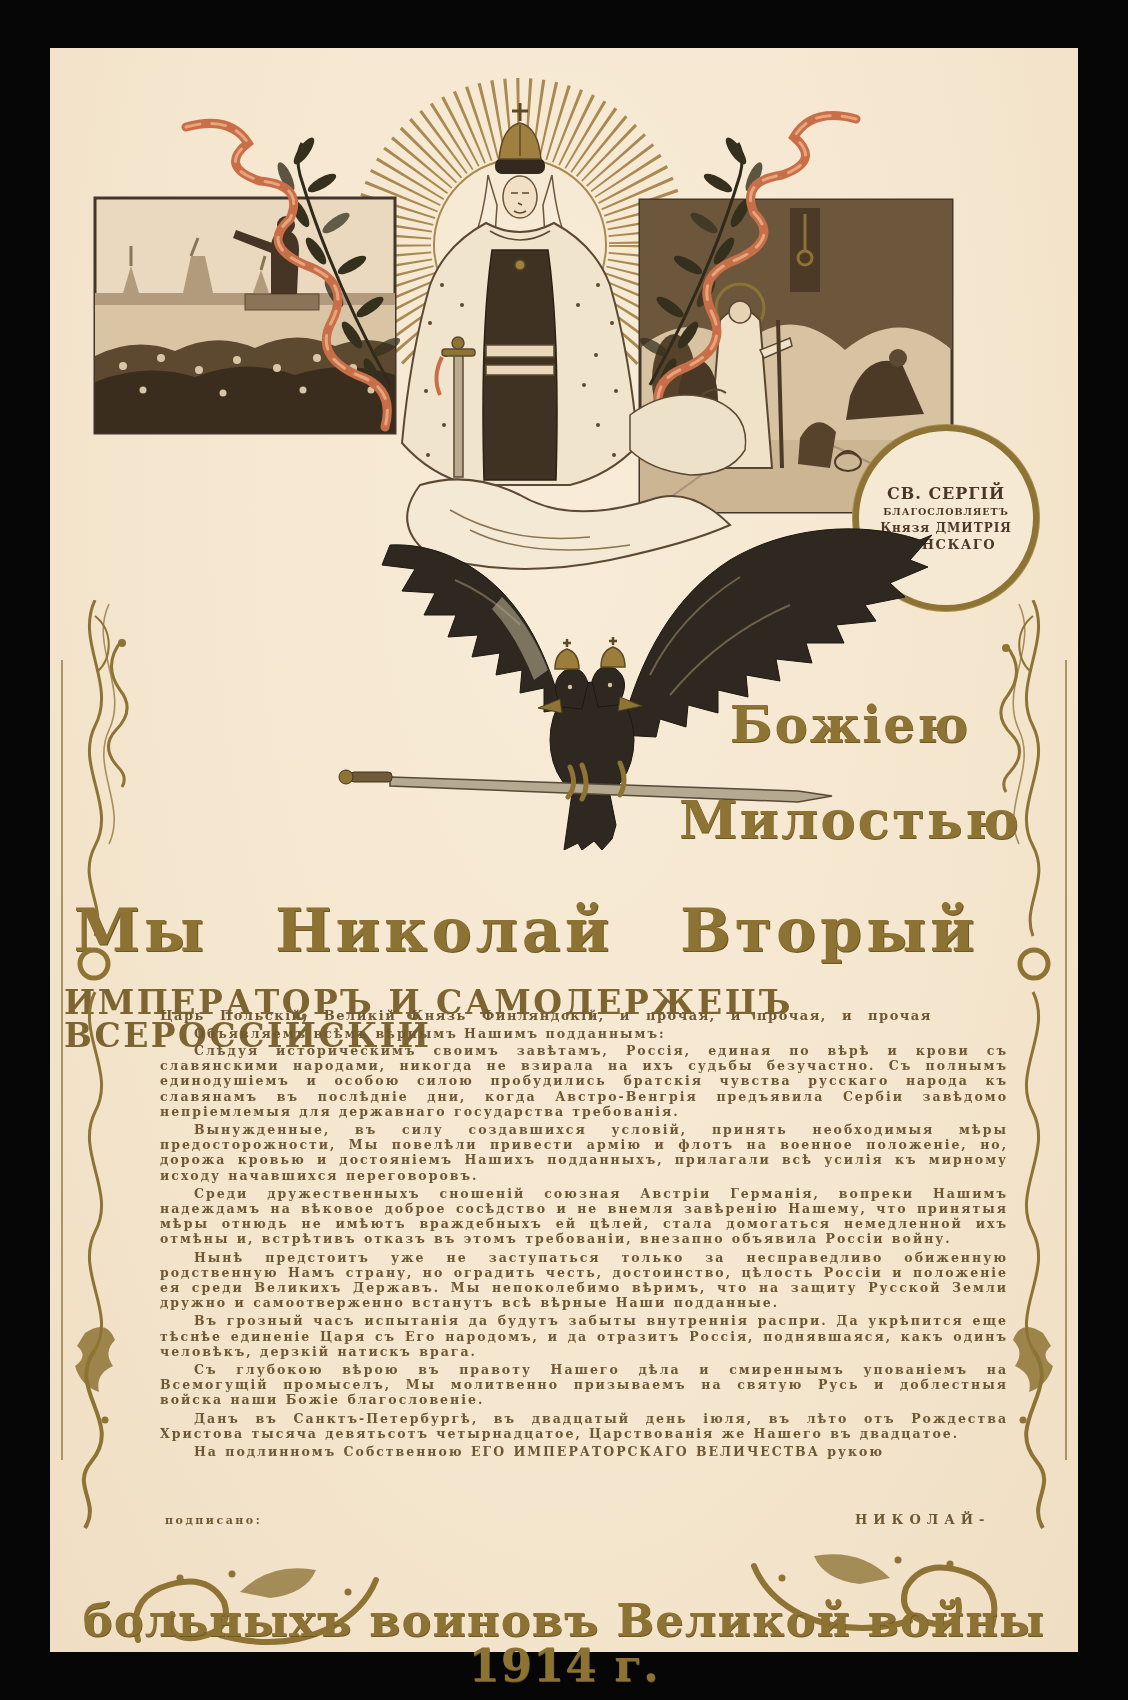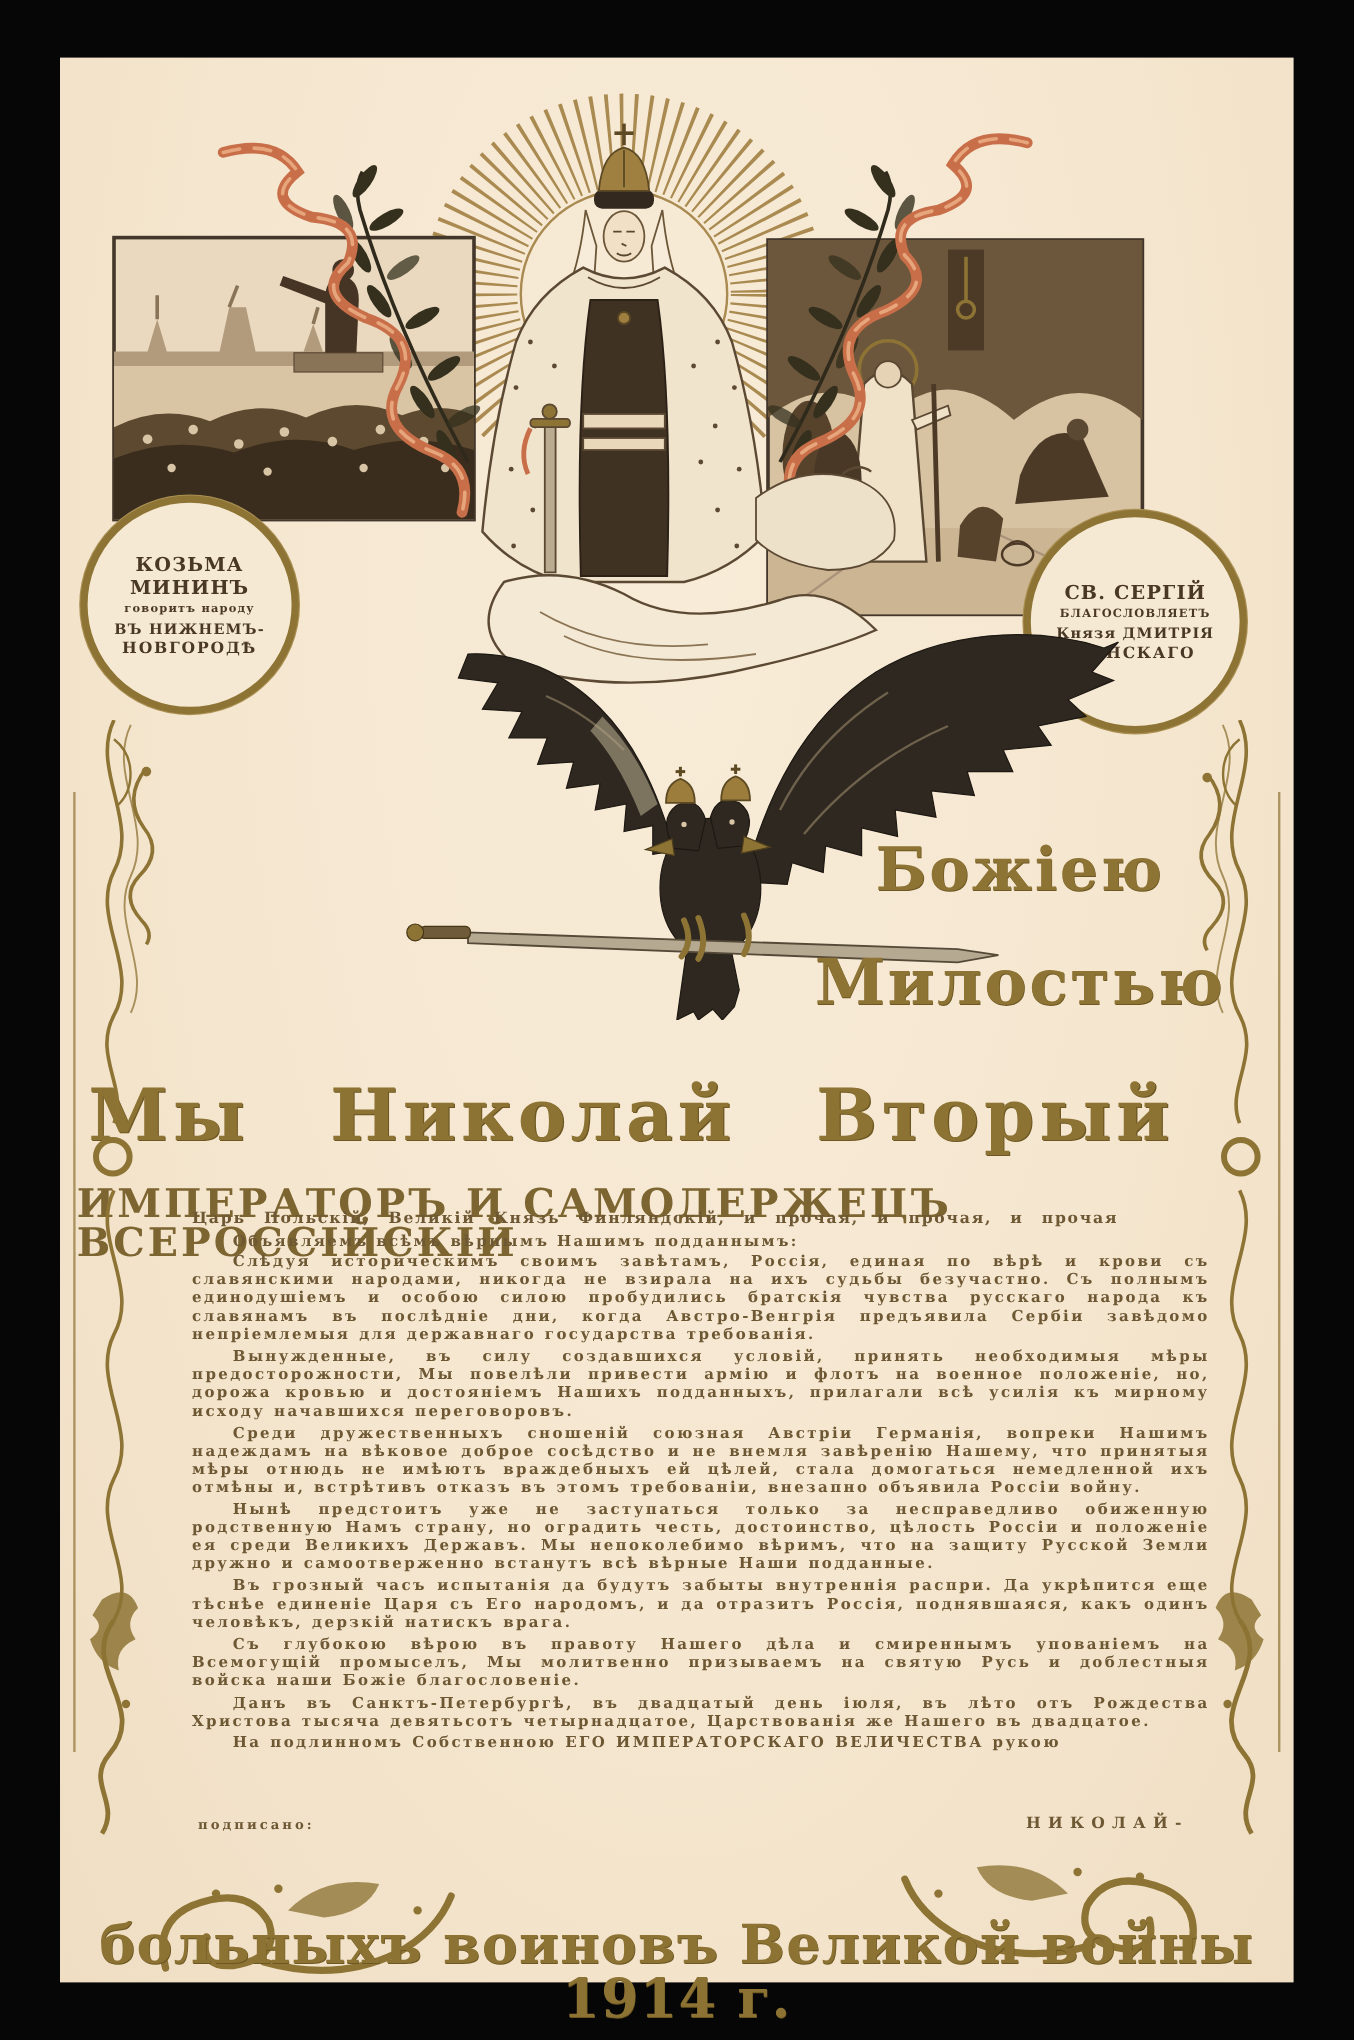--- a/index.html
+++ b/index.html
@@ -191,26 +191,20 @@
           <circle cx="368" cy="288" r="6" fill="#8d7334" stroke="#5c4933" stroke-width="1.5"></circle>
           <path d="M352,302 Q342,322 350,340" stroke="#c86f49" stroke-width="4" fill="none"></path>
         </g>
         <path d="M540,360 Q580,330 625,345 Q660,360 655,395 Q640,420 600,420 Q560,415 540,395 Z" fill="#eee1c9" stroke="#5c4933" stroke-width="1.5"></path>
         <path d="M612,340 Q625,330 636,338" stroke="#5c4933" stroke-width="2" fill="none"></path>
         <path d="M330,430 Q300,470 340,500 Q420,525 520,505 Q600,488 640,470 Q600,430 560,445 Q480,470 430,440 Q380,415 330,430 Z" fill="#f4e9d5" stroke="#5c4933" stroke-width="2"></path>
         <path d="M360,455 Q420,490 500,482 M380,475 Q440,505 540,490" stroke="#8a7454" stroke-width="1.5" fill="none"></path>
       </g>
     </svg>
 
-    <div class="medallion" style="left:17px;top:365px;width:170px;height:170px;">
-      <div class="m1">КОЗЬМА МИНИНЪ</div>
-      <div class="m2">говоритъ народу</div>
-      <div class="m3">ВЪ НИЖНЕМЪ-</div>
-      <div class="m4">НОВГОРОДѢ</div>
-    </div>
     <div class="medallion" style="left:803px;top:377px;width:174px;height:174px;">
       <div class="m1">СВ. СЕРГІЙ</div>
       <div class="m2">БЛАГОСЛОВЛЯЕТЪ</div>
       <div class="m3">Князя ДМИТРІЯ</div>
       <div class="m4">ДОНСКАГО</div>
     </div>
 
     <svg class="abs" style="left:270px;top:457px;" width="640" height="345" viewBox="0 0 640 345">
       <g fill="#2e2820" stroke="#1d1812" stroke-width="1">
         <path d="M250,235 C235,170 215,120 180,85 C150,55 110,38 70,40 L62,60 L95,64 L82,86 L115,88 L104,110 L136,110 L128,132 L158,130 L152,152 L180,148 L176,170 L202,165 L200,188 L224,183 L224,207 L242,204 Z"></path>

